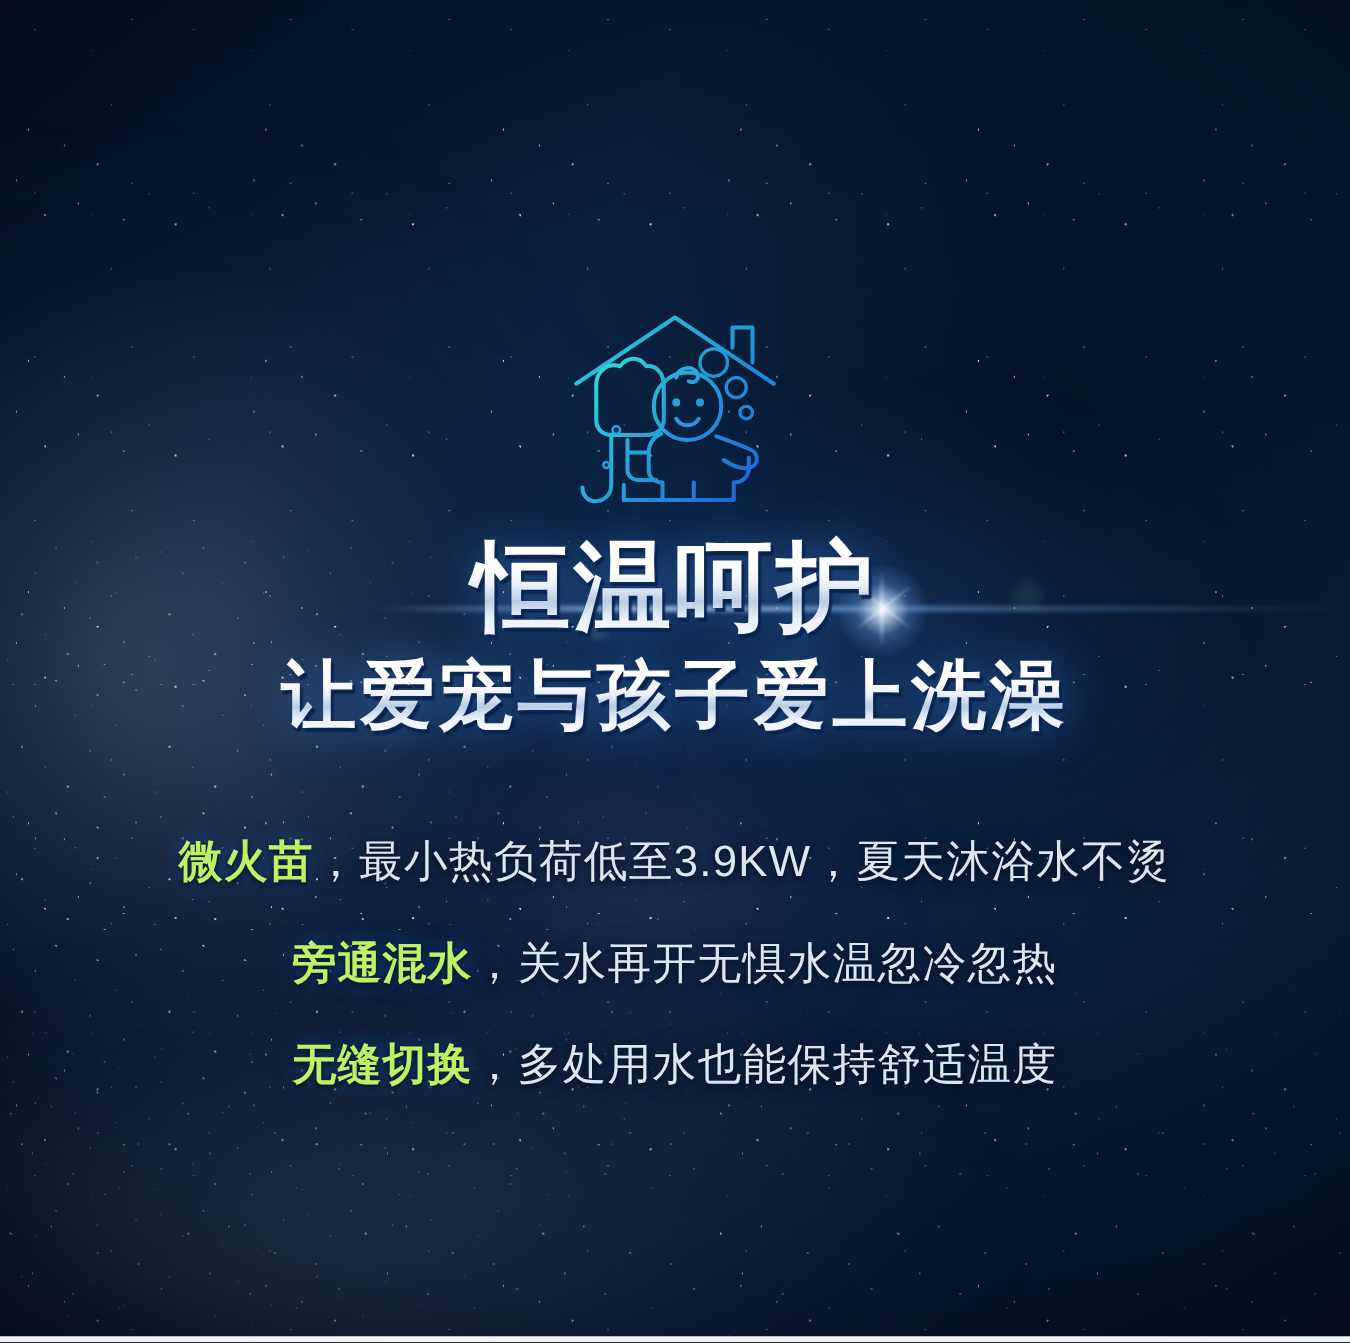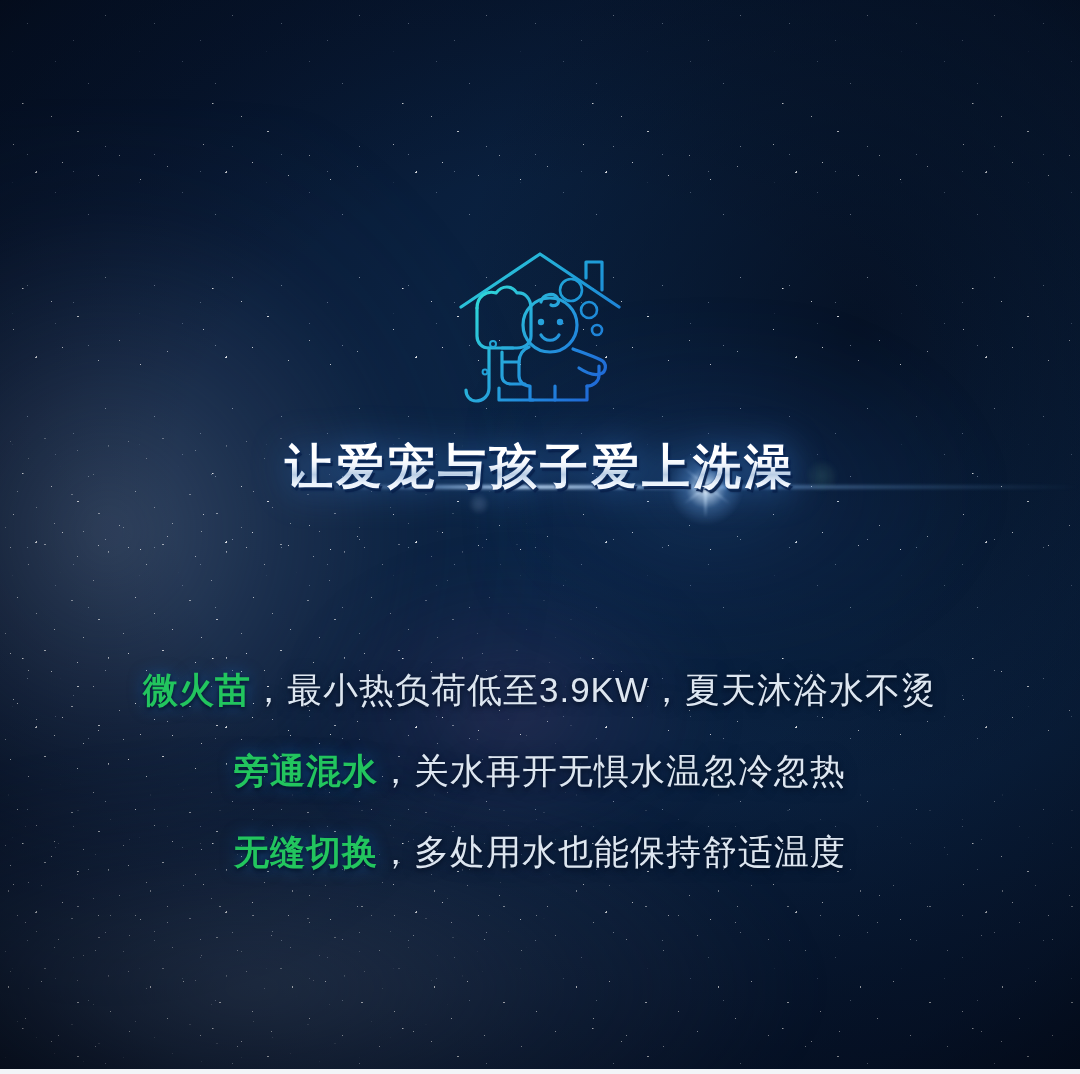--- a/index.html
+++ b/index.html
@@ -239,42 +239,42 @@
     -webkit-background-clip: text;
     background-clip: text;
     color: transparent;
     -webkit-text-fill-color: transparent;
     filter:
       drop-shadow(0 0 1px rgba(20,60,120,0.95))
       drop-shadow(2px 3px 0px rgba(10,34,76,0.95))
       drop-shadow(0 0 18px rgba(60,130,220,0.45));
   }
   .title-line-1 { font-size: 78px; }
-  .title-line-2 { font-size: 48px; margin-top: 14px; }
+  .title-line-2 { font-size: 60px; margin-top: 14px; }
 
   
   .body-block {
     position: absolute;
     left: 0; top: 672px;
     width: 1080px;
     text-align: center;
   }
   .body-line {
     font-family: "Liberation Sans", "DejaVu Sans", sans-serif;
     font-size: 35px;
     line-height: 1;
     color: #dde6f0;
     letter-spacing: 1px;
     margin-bottom: 46px;
     text-shadow: 0 2px 5px rgba(3,12,28,0.85), 0 0 14px rgba(10,30,60,0.6);
     white-space: nowrap;
   }
   .body-line:last-child { margin-bottom: 0; }
   .kw {
-    color: #22c55e;
+    color: #bef264;
     font-weight: bold;
     text-shadow: 0 2px 5px rgba(2,10,26,0.9), 0 0 16px rgba(20,120,220,0.55);
   }
   .comma { color: #dde6f0; }
 
   
   .bottom-strip {
     position: absolute;
     left: 0; bottom: 0;
     width: 1080px; height: 5px;
@@ -365,20 +365,21 @@
         <circle cx="116" cy="42" r="11"></circle>
         <circle cx="134" cy="62" r="8"></circle>
         <circle cx="142" cy="82" r="5"></circle>
         <circle cx="38" cy="96" r="3" stroke-width="2"></circle>
         <circle cx="30" cy="124" r="2.4" stroke-width="2"></circle>
       </g>
     </svg>
   </div>
 
   <div class="title-block">
+    <span class="title-line title-line-1">恒温呵护</span>
     <span class="title-line title-line-2">让爱宠与孩子爱上洗澡</span>
   </div>
 
   <div class="body-block">
 
     <div class="body-line">
       <span class="kw">微火苗</span><span class="comma">，</span><span>最小热负荷低至3.9KW，夏天沐浴水不烫</span>
     </div>
 
     <div class="body-line">

